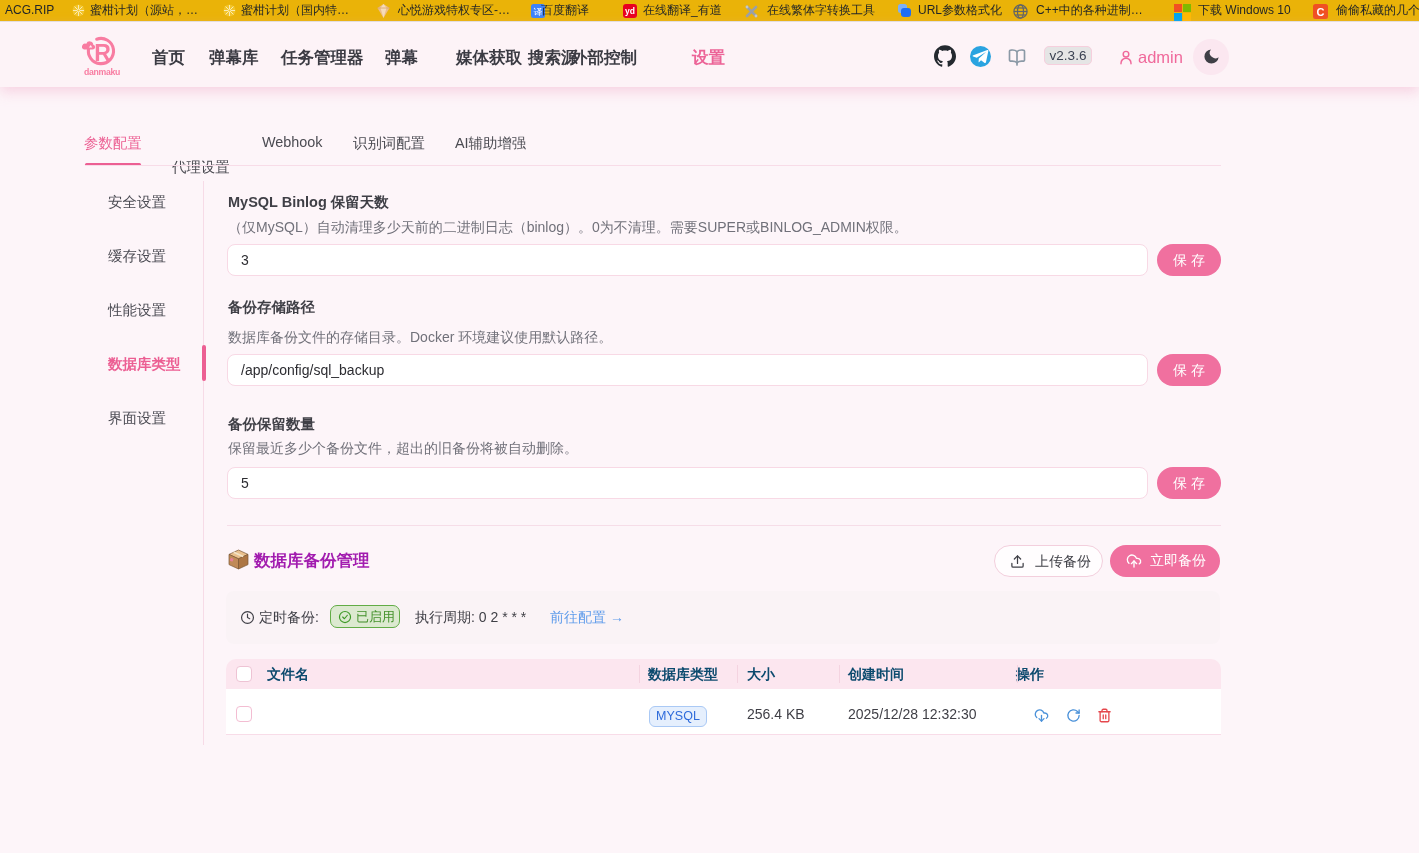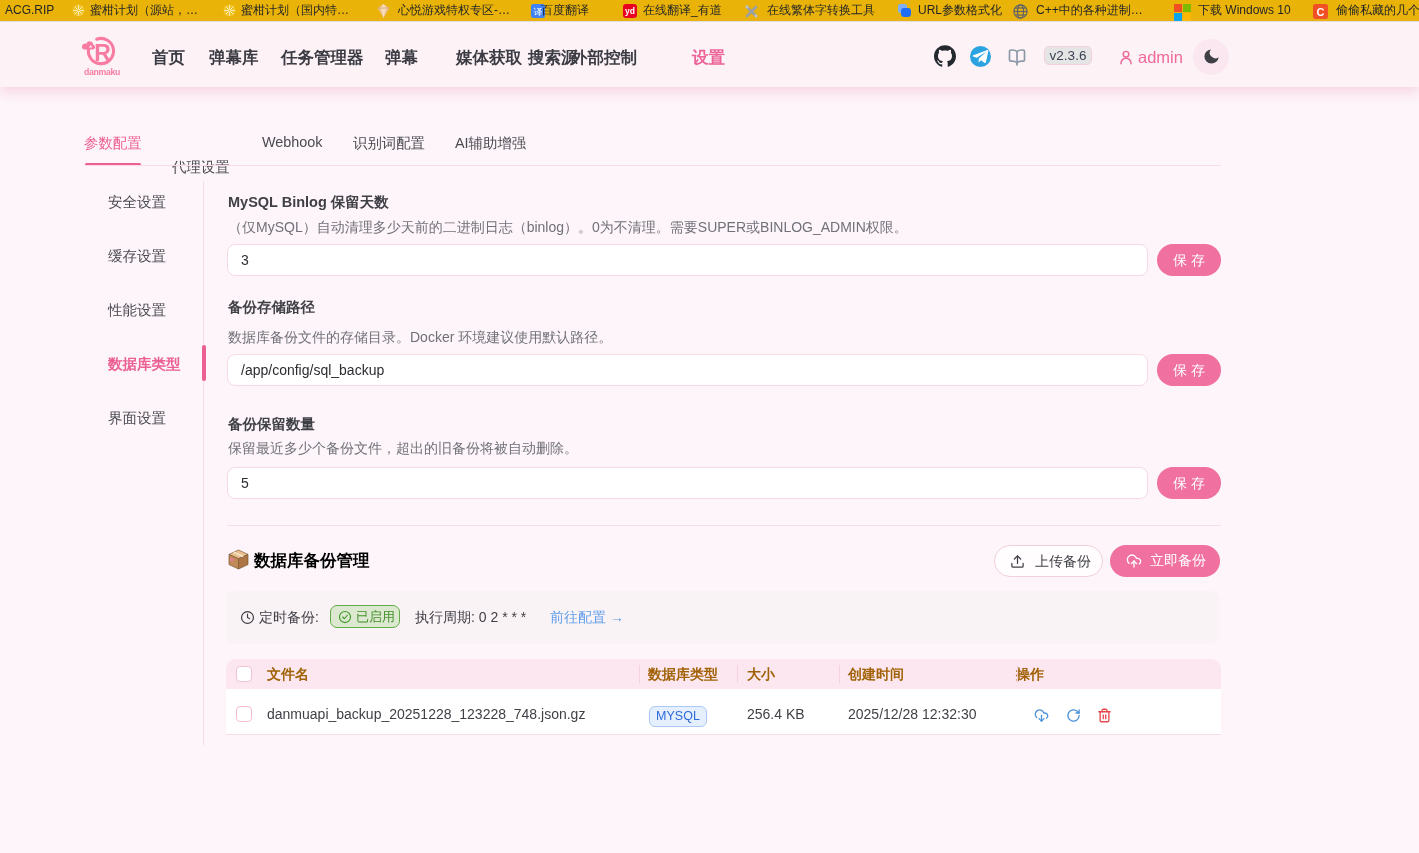--- a/index.html
+++ b/index.html
@@ -27,33 +27,33 @@
   #sidebar-line { position:absolute; left:203px; top:181px; width:1px; height:564px; background:#f7dbe7; }
   #side-ind { position:absolute; left:202px; top:345px; width:3.5px; height:36px; background:#ec5f93; border-radius:2px; }
   
   .stitle { position:absolute; left:228px; font-size:14.5px; font-weight:600; color:#3f3f46; white-space:nowrap; }
   .sdesc { position:absolute; left:228px; font-size:14px; color:#71717a; white-space:nowrap; }
   .sinput { position:absolute; left:227px; width:921px; height:32px; background:#ffffff; border:1px solid #f8d9e5; border-radius:8px; font-size:14px; color:#2c2c31; line-height:30px; padding-left:13px; }
   .savebtn { position:absolute; left:1157px; width:64px; height:32px; background:#f0709f; border-radius:16px; color:#ffffff; font-size:14px; text-align:center; line-height:32px; }
   #divider { position:absolute; left:227px; top:525px; width:994px; height:1px; background:#f6dde8; }
   
   #bkicon { position:absolute; left:228px; top:549px; }
-  #bktitle { position:absolute; left:254px; top:550px; font-size:16.5px; font-weight:700; color:#000000; }
+  #bktitle { position:absolute; left:254px; top:550px; font-size:16.5px; font-weight:700; color:#a21caf; }
   #upbtn { position:absolute; left:994px; top:545px; width:109px; height:32px; background:#fffdfe; border:1px solid #f3cfdd; border-radius:16px; }
   #upbtn span { position:absolute; left:40px; top:0; line-height:30px; font-size:14px; color:#3f3f46; }
   #nowbtn { position:absolute; left:1110px; top:545px; width:110px; height:32px; background:#f0709f; border-radius:16px; }
   #nowbtn span { position:absolute; left:40px; top:0; line-height:31px; font-size:14px; color:#ffffff; }
   #infobar { position:absolute; left:226px; top:591px; width:994px; height:53px; background:#faf3f6; border-radius:8px; }
   #infobar .t { position:absolute; top:18px; font-size:14px; color:#3f3f46; white-space:nowrap; }
   #greenbadge { position:absolute; left:329.5px; top:605px; width:70px; height:23px; background:#dce9d0; border:1.5px solid #62ac46; border-radius:7px; }
   #greenbadge span { position:absolute; left:25.5px; top:0; line-height:21px; font-size:13px; color:#44912c; }
   #golink { position:absolute; left:550px; top:609px; font-size:14px; color:#5f9ceb; }
   
   #thead { position:absolute; left:226px; top:659px; width:994.5px; height:30px; background:#fce6ef; border-radius:10px 10px 0 0; }
-  #thead .h { position:absolute; top:7px; font-size:14px; font-weight:700; color:#a16207; white-space:nowrap; }
+  #thead .h { position:absolute; top:7px; font-size:14px; font-weight:700; color:#0c4a6e; white-space:nowrap; }
   #thead .vsep { position:absolute; top:6px; width:1px; height:18px; background:#f4d3e0; }
   #trow { position:absolute; left:226px; top:689px; width:994.5px; height:46px; background:#ffffff; border-bottom:1px solid #f8dce8; }
   #trow .c { position:absolute; top:16.5px; font-size:14px; color:#3f3f46; white-space:nowrap; }
   .cb { position:absolute; width:16px; height:16px; background:#fff; border:1px solid #eec3d4; border-radius:4px; }
   #mysqlbadge { position:absolute; left:423px; top:16.5px; width:58px; height:21.5px; background:#e5effd; border:1.5px solid #aac9f5; border-radius:6px; font-size:12.5px; color:#2e6bdb; text-align:center; line-height:18px; }
 </style>
 </head>
 <body>
 <div id="bookbar">
   <span class="bt" style="left:5px;">ACG.RIP</span>
@@ -261,21 +261,20 @@
     <span class="h" style="left:521px;">大小</span>
     <span class="h" style="left:622px;">创建时间</span>
     <span class="h" style="left:774px;margin-left:16px;">操作</span>
     <div class="vsep" style="left:413px;"></div>
     <div class="vsep" style="left:511px;"></div>
     <div class="vsep" style="left:613px;"></div>
     <div class="vsep" style="left:791px;"></div>
   </div>
   <div id="trow">
     <div class="cb" style="left:10px;top:17px;border-color:#f3bdd2;"></div>
-    <span class="c" style="left:41px;">danmuapi_backup_20251228_123228_748.json.gz</span>
     <div id="mysqlbadge">MYSQL</div>
     <span class="c" style="left:521px;">256.4 KB</span>
     <span class="c" style="left:622px;">2025/12/28 12:32:30</span>
     <svg style="position:absolute;left:808px;top:19px;" width="15" height="15" viewBox="0 0 24 24" fill="none" stroke="#4a91d9" stroke-width="2.1" stroke-linecap="round" stroke-linejoin="round">
         <path d="M4.4 15.3A7 7 0 1 1 15.7 8h1.8a4.5 4.5 0 0 1 2.4 8.3"></path>
         <path d="M12 12v9"></path>
         <path d="m8 17 4 4 4-4"></path>
       </svg>
     <svg style="position:absolute;left:840px;top:19px;" width="15" height="15" viewBox="0 0 24 24" fill="none" stroke="#4a91d9" stroke-width="2.1" stroke-linecap="round" stroke-linejoin="round">
         <path d="M21 12a9 9 0 1 1-2.64-6.36L21 8"></path>

